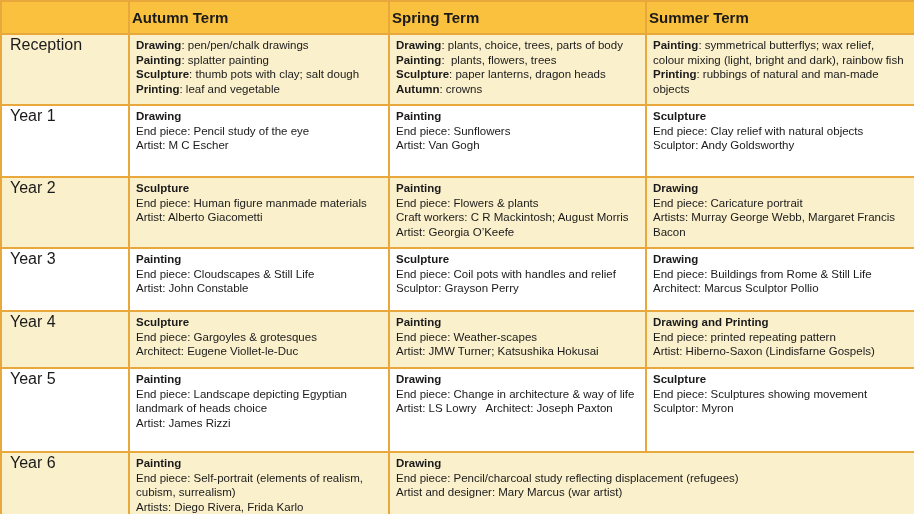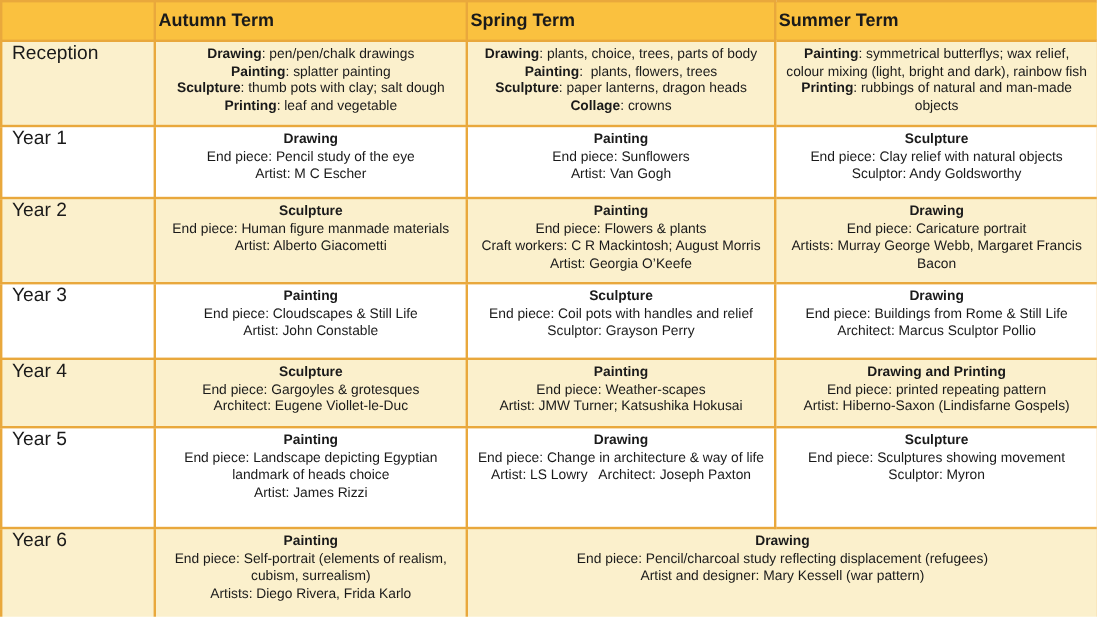--- a/index.html
+++ b/index.html
@@ -32,25 +32,25 @@
   }
   th.rowhead{
     font-weight:normal;font-size:16px;
     padding:1px 8px;background:var(--plain);
   }
   td{
     font-size:11.5px;line-height:1.28;
     padding:3px 6px;background:var(--plain);
   }
   tr.shaded th.rowhead, tr.shaded td{background:var(--shade);}
-  .para{white-space:pre-wrap;text-align:center;}
+  .para{white-space:pre-wrap;}
   .para b{font-weight:bold;}
   
   tbody tr:nth-child(1){height:71px;}
-  tbody tr:nth-child(2){height:60px;}
+  tbody tr:nth-child(2){height:72px;}
   tbody tr:nth-child(3){height:71px;border-radius:10px;}
   tbody tr:nth-child(4){height:63px;}
   tbody tr:nth-child(5){height:57px;}
   tbody tr:nth-child(6){height:84px;}
   tbody tr:nth-child(7){height:84px;}
 </style>
 </head>
 <body>
 
 <table class="curriculum">
@@ -74,21 +74,21 @@
         <td>
           <div class="para"><b>Drawing</b><span>: pen/pen/chalk drawings</span></div>
           <div class="para"><b>Painting</b><span>: splatter painting</span></div>
           <div class="para"><b>Sculpture</b><span>: thumb pots with clay; salt dough</span></div>
           <div class="para"><b>Printing</b><span>: leaf and vegetable</span></div>
         </td>
         <td>
           <div class="para"><b>Drawing</b><span>: plants, choice, trees, parts of body</span></div>
           <div class="para"><b>Painting</b><span>:  plants, flowers, trees</span></div>
           <div class="para"><b>Sculpture</b><span>: paper lanterns, dragon heads</span></div>
-          <div class="para"><b>Collage</b><span>: crowns</span></div>
+          <div class="para"><b>Autumn</b><span>: crowns</span></div>
         </td>
         <td>
           <div class="para"><b>Painting</b><span>: symmetrical butterflys; wax relief, colour mixing (light, bright and dark), rainbow fish    </span><b>Printing</b><span>: rubbings of natural and man-made objects</span></div>
         </td>
       </tr>
       <tr>
         <th class="rowhead">Year 1</th>
         <td>
           <div class="para"><b>Drawing</b></div>
           <div class="para"><span>End piece: Pencil study of the eye</span></div>
@@ -180,17 +180,17 @@
       <tr class="shaded">
         <th class="rowhead">Year 6</th>
         <td>
           <div class="para"><b>Painting</b></div>
           <div class="para"><span>End piece: Self-portrait (elements of realism, cubism, surrealism)</span></div>
           <div class="para"><span>Artists: Diego Rivera, Frida Karlo</span></div>
         </td>
         <td colspan="2">
           <div class="para"><b>Drawing</b></div>
           <div class="para"><span>End piece: Pencil/charcoal study reflecting displacement (refugees)</span></div>
-          <div class="para"><span>Artist and designer: Mary Kessell (war pattern)</span></div>
+          <div class="para"><span>Artist and designer: Mary Marcus (war artist)</span></div>
         </td>
       </tr>
     </tbody>
 </table>
 
 </body></html>

